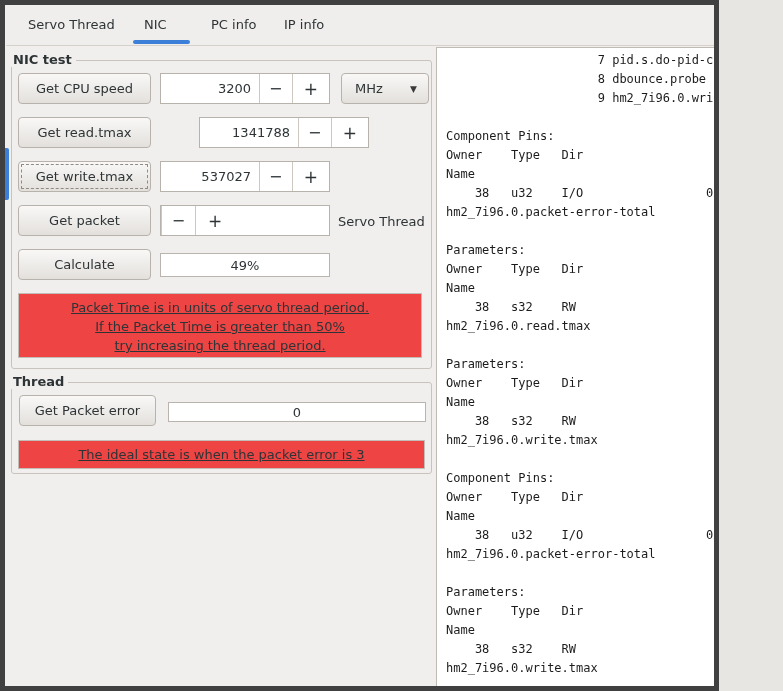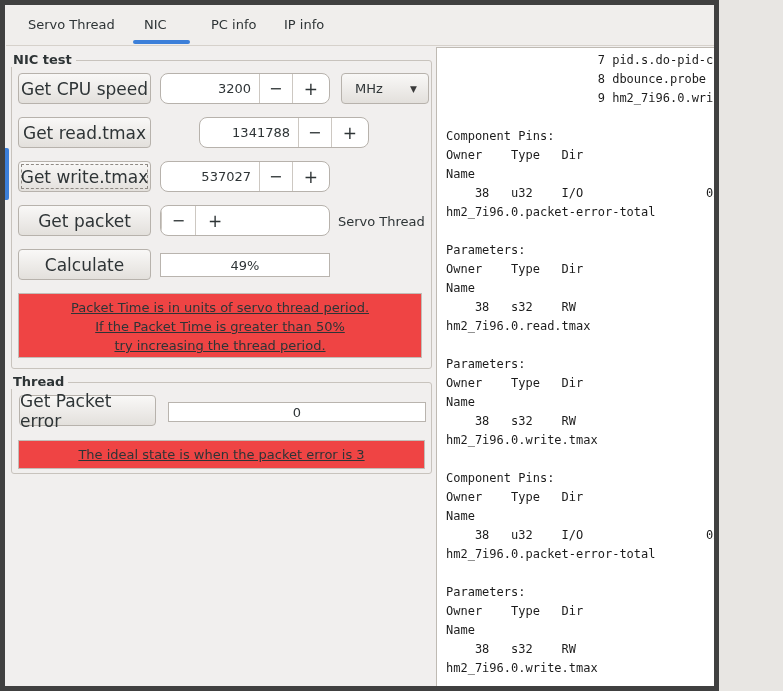--- a/index.html
+++ b/index.html
@@ -15,27 +15,27 @@
   .tab-underline{position:absolute;top:34px;height:4px;background:#3c7fd9;border-radius:2px;}
   
   .frame{position:absolute;border:1px solid #c8c3bd;border-radius:3px;}
   .frame-label{position:absolute;font-weight:bold;background:#f1efee;padding:0 4px 0 2px;z-index:3;}
   
   .btn{
     position:absolute;height:31px;box-sizing:border-box;
     background:linear-gradient(to bottom,#f9f8f7,#e3e0dc);
     border:1px solid #b7b2ac;border-radius:4px;
     display:flex;align-items:center;justify-content:center;
-    font-size:17px;color:#2e3436;cursor:default;
+    font-size:13px;color:#2e3436;cursor:default;
   }
   .btn.focused{outline:1px dashed #8f8a84;outline-offset:-4px;}
   
   .spin{
     position:absolute;height:31px;width:170px;box-sizing:border-box;
-    background:#ffffff;border:1px solid #b7b2ac;border-radius:8px;
+    background:#ffffff;border:1px solid #b7b2ac;border-radius:0;
     display:flex;align-items:stretch;overflow:hidden;
   }
   .spin input{
     width:98px;border:none;outline:none;background:transparent;
     font-family:"DejaVu Sans","Liberation Sans",sans-serif;font-size:13px;color:#2e3436;
     text-align:right;padding:0 8px 0 0;box-sizing:border-box;
   }
   .spin .seg{
     display:flex;align-items:center;justify-content:center;
     border-left:1px solid #cdc8c2;color:#2e3436;font-size:16px;cursor:default;

